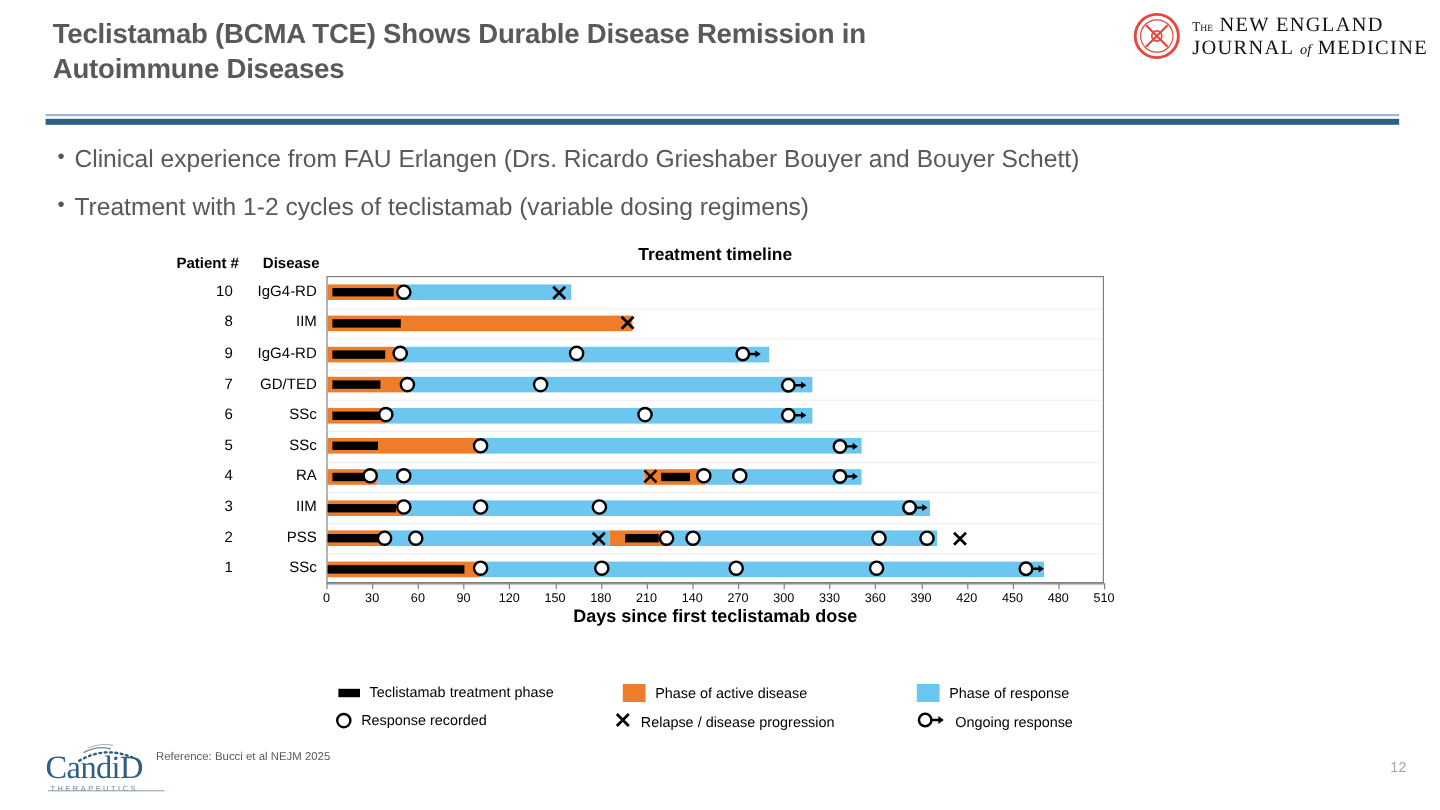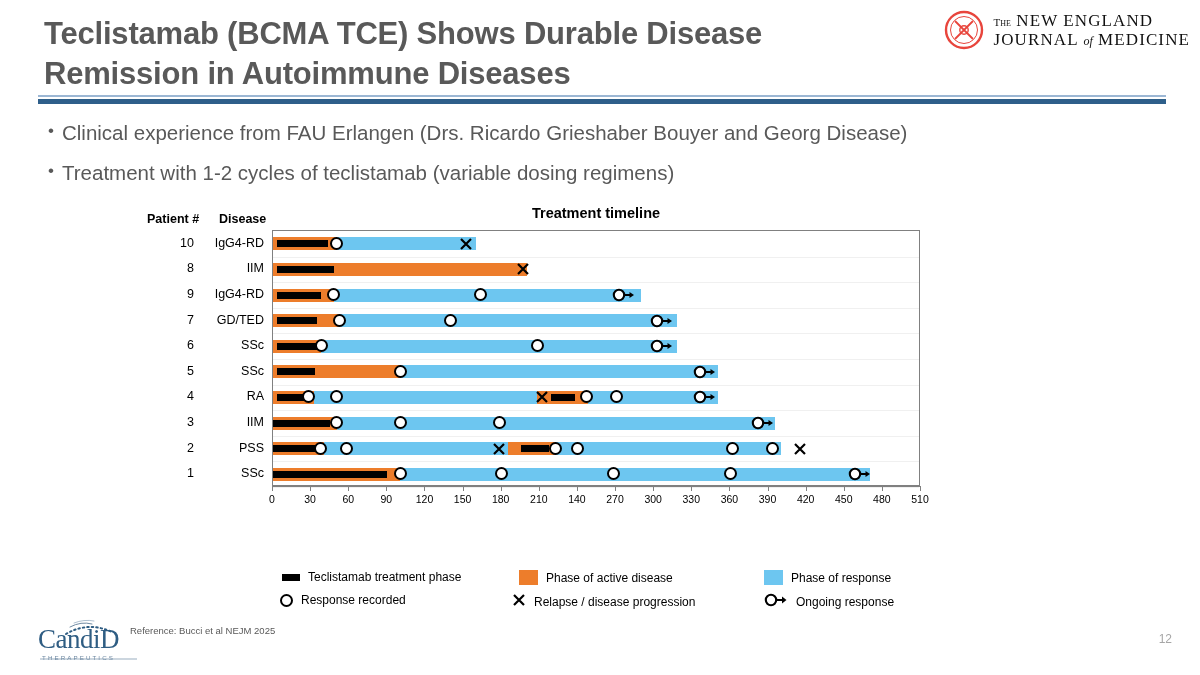--- a/index.html
+++ b/index.html
@@ -7,21 +7,21 @@
     width: 1200px; height: 675px;
     background: #ffffff;
     font-family: "Liberation Sans", sans-serif;
     overflow: hidden;
   }
   #slide { position: relative; width: 1200px; height: 675px; background:#fff; }
 
   
   .title {
     position: absolute; left: 44px; top: 14px; width: 780px;
-    font-size: 31px; font-weight: bold; color: #595959; line-height: 1.28;
+    font-size: 23px; font-weight: bold; color: #595959; line-height: 1.28;
     letter-spacing: -0.2px;
   }
   .nejm-logo { position:absolute; right: 10px; top: 10px; display:flex; align-items:center; gap:10px; }
   .nejm-seal { width: 40px; height: 40px; position: relative; }
   .nejm-words { font-family: "Liberation Serif", serif; color:#111; line-height:1.12; }
   .nejm-l1 { font-size: 17px; letter-spacing: 1.1px; }
   .nejm-l1 .the { font-size: 11px; font-variant: small-caps; letter-spacing:0; }
   .nejm-l2 { font-size: 17px; letter-spacing: 1.1px; }
   .nejm-l2 .of { font-size: 12px; font-style: italic; letter-spacing:0; }
 
@@ -136,21 +136,21 @@
 
   <div class="rule-wrap">
     <div class="rule-thin"></div>
     <div class="rule-gap"></div>
     <div class="rule-thick"></div>
   </div>
 
   <div class="bullets">
     <div class="bullet">
       <span class="dot">•</span>
-      <span class="txt">Clinical experience from FAU Erlangen (Drs. Ricardo Grieshaber Bouyer and Georg Disease)</span>
+      <span class="txt">Clinical experience from FAU Erlangen (Drs. Ricardo Grieshaber Bouyer and Bouyer Schett)</span>
     </div>
     <div class="bullet">
       <span class="dot">•</span>
       <span class="txt">Treatment with 1-2 cycles of teclistamab (variable dosing regimens)</span>
     </div>
   </div>
 
   <div id="chart">
     <div class="chart-title">Treatment timeline</div>
     <div class="col-head patient">Patient #</div>
@@ -351,20 +351,21 @@
         <div class="ticklabel" style="left: 495.529px;">390</div>
         <div class="tick" style="left: 533.647px;"></div>
         <div class="ticklabel" style="left: 533.647px;">420</div>
         <div class="tick" style="left: 571.765px;"></div>
         <div class="ticklabel" style="left: 571.765px;">450</div>
         <div class="tick" style="left: 609.882px;"></div>
         <div class="ticklabel" style="left: 609.882px;">480</div>
         <div class="tick" style="left: 648px;"></div>
         <div class="ticklabel" style="left: 648px;">510</div>
       </div>
+    <div class="xlabel">Days since first teclistamab dose</div>
 
     <div class="legend">
       <div class="leg-row" style="top:0px;">
         <div class="leg-item" style="left:10px;">
           <span class="sw-treat"></span>
           <span>Teclistamab treatment phase</span>
         </div>
         <div class="leg-item" style="left:247px;">
           <span class="sw-active"></span>
           <span>Phase of active disease</span>

